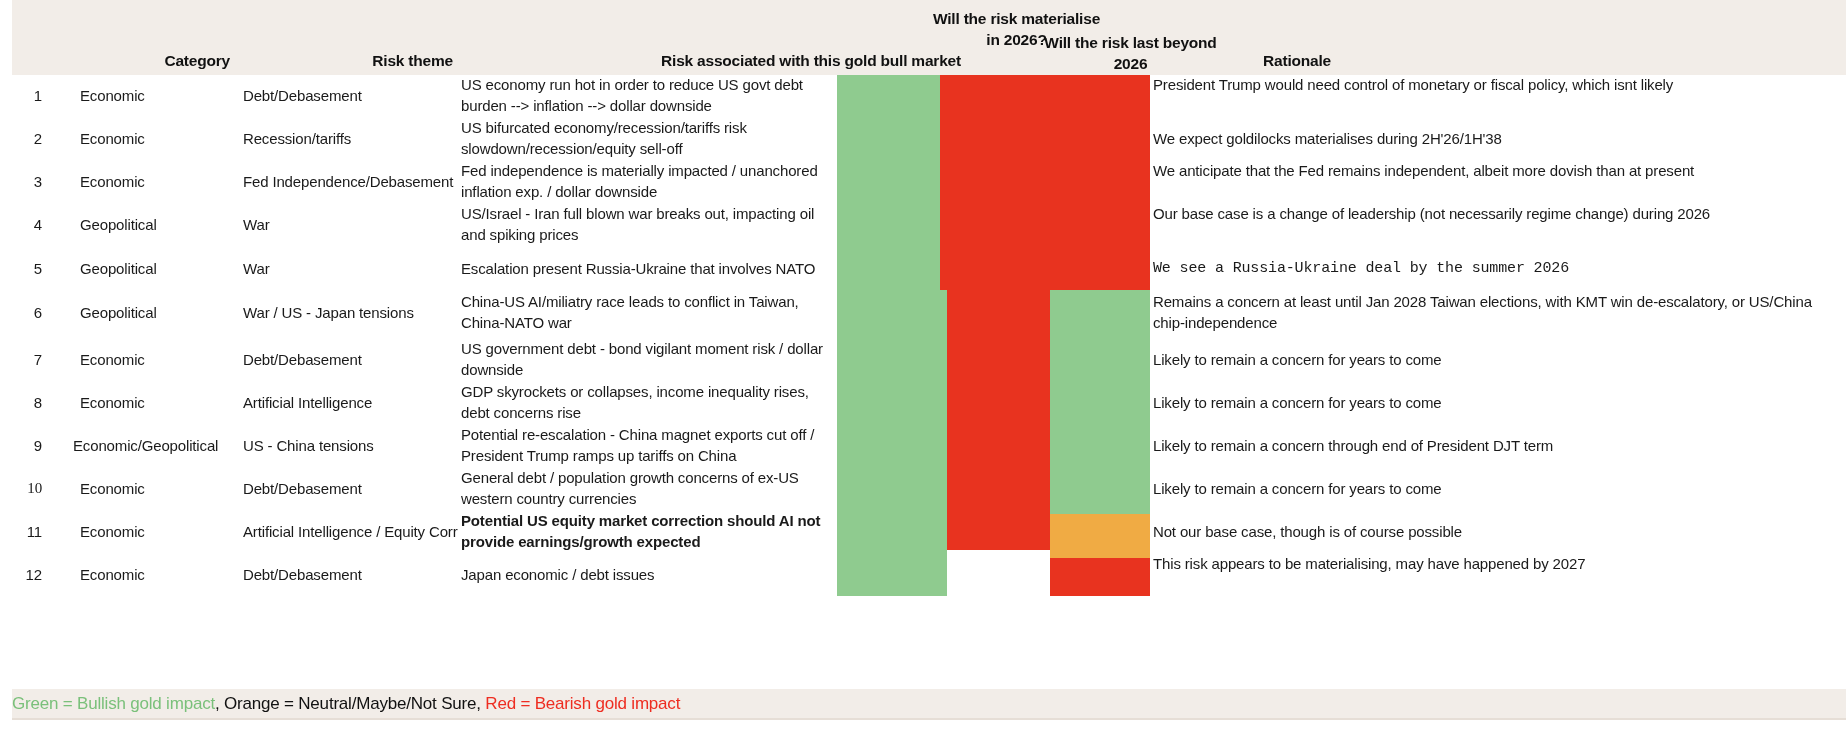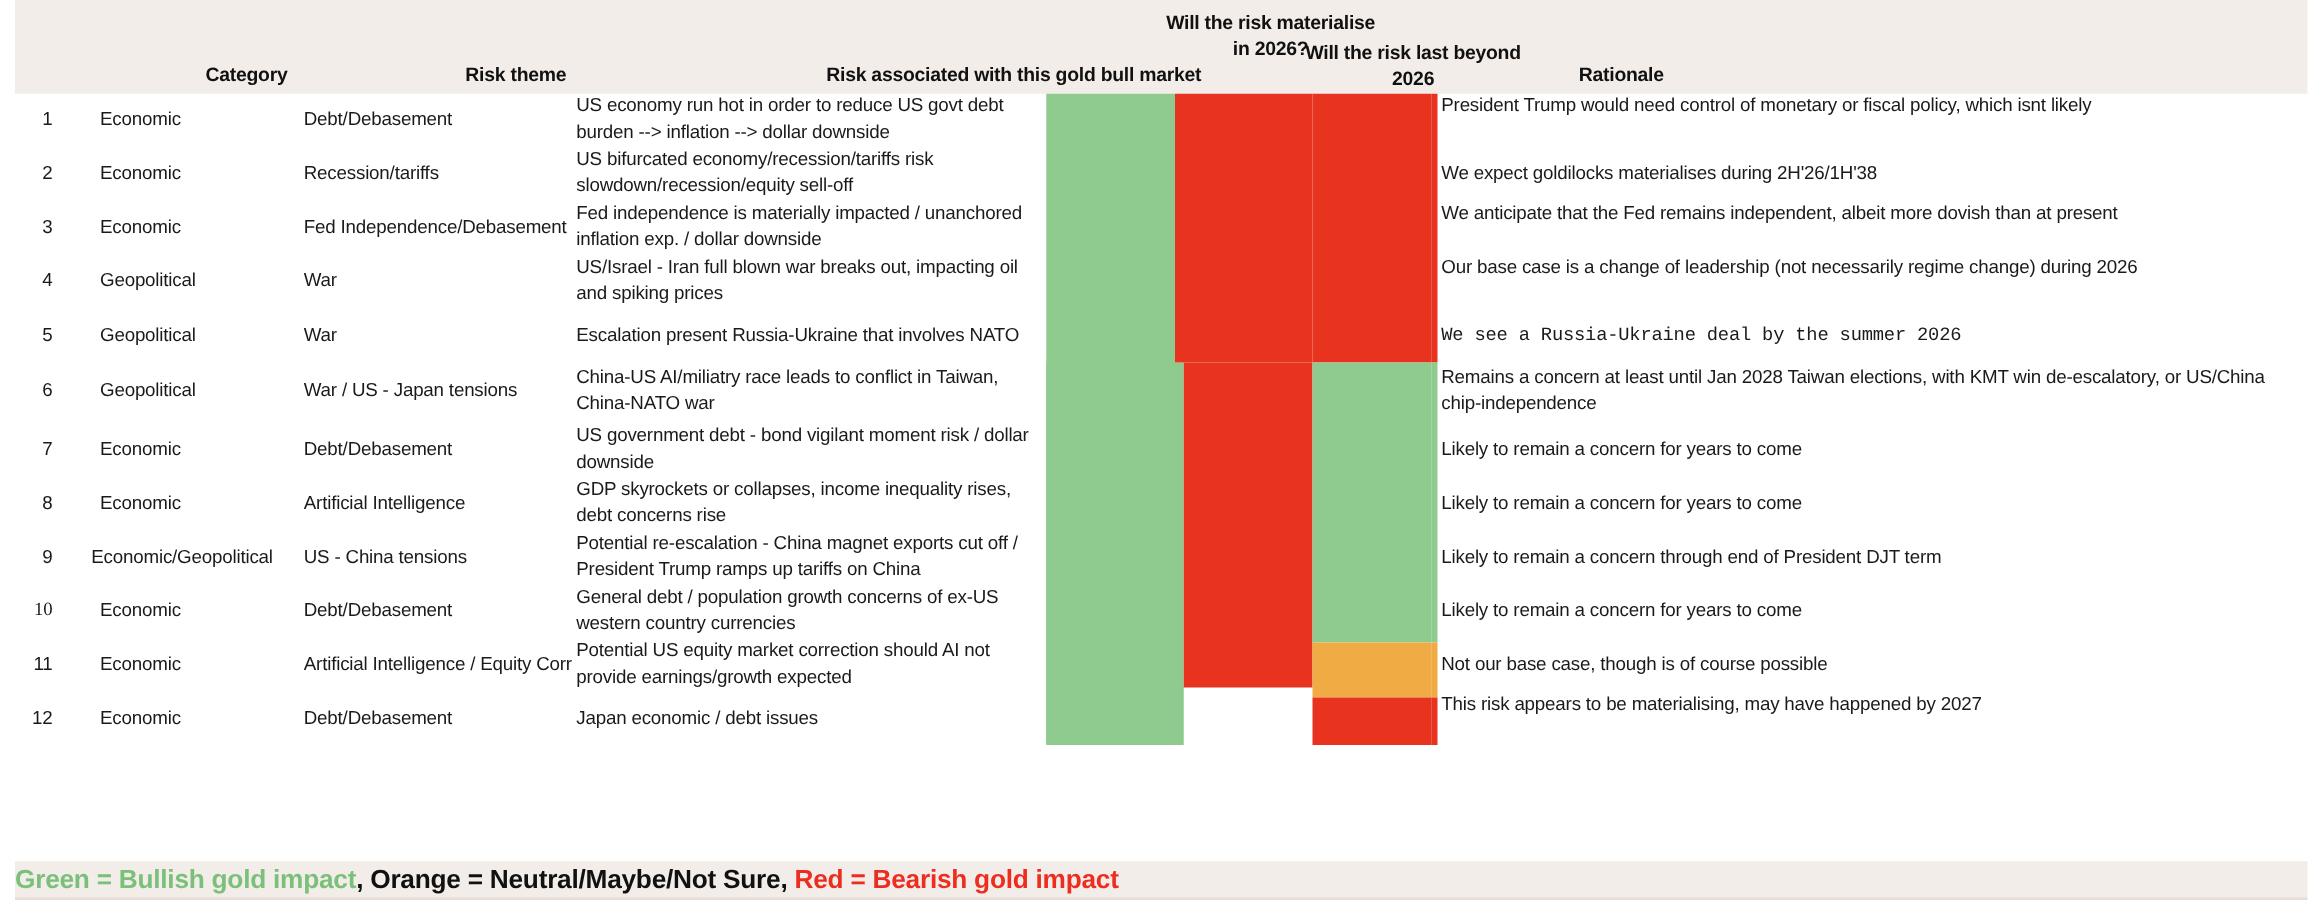--- a/index.html
+++ b/index.html
@@ -46,21 +46,21 @@
   .cell.num{text-align:right;}
   .cell.l{text-align:left;}
 
   
   .footer-band{
     position:absolute;left:12px;top:689px;width:1834px;height:30px;
     background:#f2ede8;
   }
   .footer-text{
     position:absolute;left:12px;top:692px;
-    font-size:21px;font-weight:bold;line-height:24px;
+    font-size:17px;font-weight:normal;line-height:24px;
     letter-spacing:-0.2px;
     white-space:nowrap;
   }
   .lg-green{color:#7ac07a;}
   .lg-dark{color:#111111;}
   .lg-red{color:#ee2d21;}
   .bottom-rule{
     position:absolute;left:12px;top:718px;width:1834px;height:2px;background:#e6ded6;
   }
 </style>
@@ -153,21 +153,21 @@
 
   <div class="cell num" style="left:14px;top:478px;width:28px;font-family:Liberation Serif, serif;">10</div>
   <div class="cell l" style="left:80px;top:478px;width:160px;">Economic</div>
   <div class="cell l" style="left:243px;top:478px;width:215px;">Debt/Debasement</div>
   <div class="cell l" style="left:461px;top:467px;width:376px;">General debt / population growth concerns of ex-US western country currencies</div>
   <div class="cell l" style="left:1153px;top:478px;width:688px;">Likely to remain a concern for years to come</div>
 
   <div class="cell num" style="left:14px;top:521px;width:28px;">11</div>
   <div class="cell l" style="left:80px;top:521px;width:160px;">Economic</div>
   <div class="cell l" style="left:243px;top:521px;width:230px;">Artificial Intelligence / Equity Corr</div>
-  <div class="cell l" style="left:461px;top:510px;width:376px;">Potential US equity market correction should AI not provide earnings/growth expected</div>
+  <div class="cell l" style="left:461px;top:510px;width:376px;font-weight:bold;">Potential US equity market correction should AI not provide earnings/growth expected</div>
   <div class="cell l" style="left:1153px;top:521px;width:688px;">Not our base case, though is of course possible</div>
 
   <div class="cell num" style="left:14px;top:564px;width:28px;">12</div>
   <div class="cell l" style="left:80px;top:564px;width:160px;">Economic</div>
   <div class="cell l" style="left:243px;top:564px;width:215px;">Debt/Debasement</div>
   <div class="cell l" style="left:461px;top:564px;width:376px;">Japan economic / debt issues</div>
   <div class="cell l" style="left:1153px;top:553px;width:688px;">This risk appears to be materialising, may have happened by 2027</div>
 
   <div class="footer-band"></div>
   <div class="footer-text">

